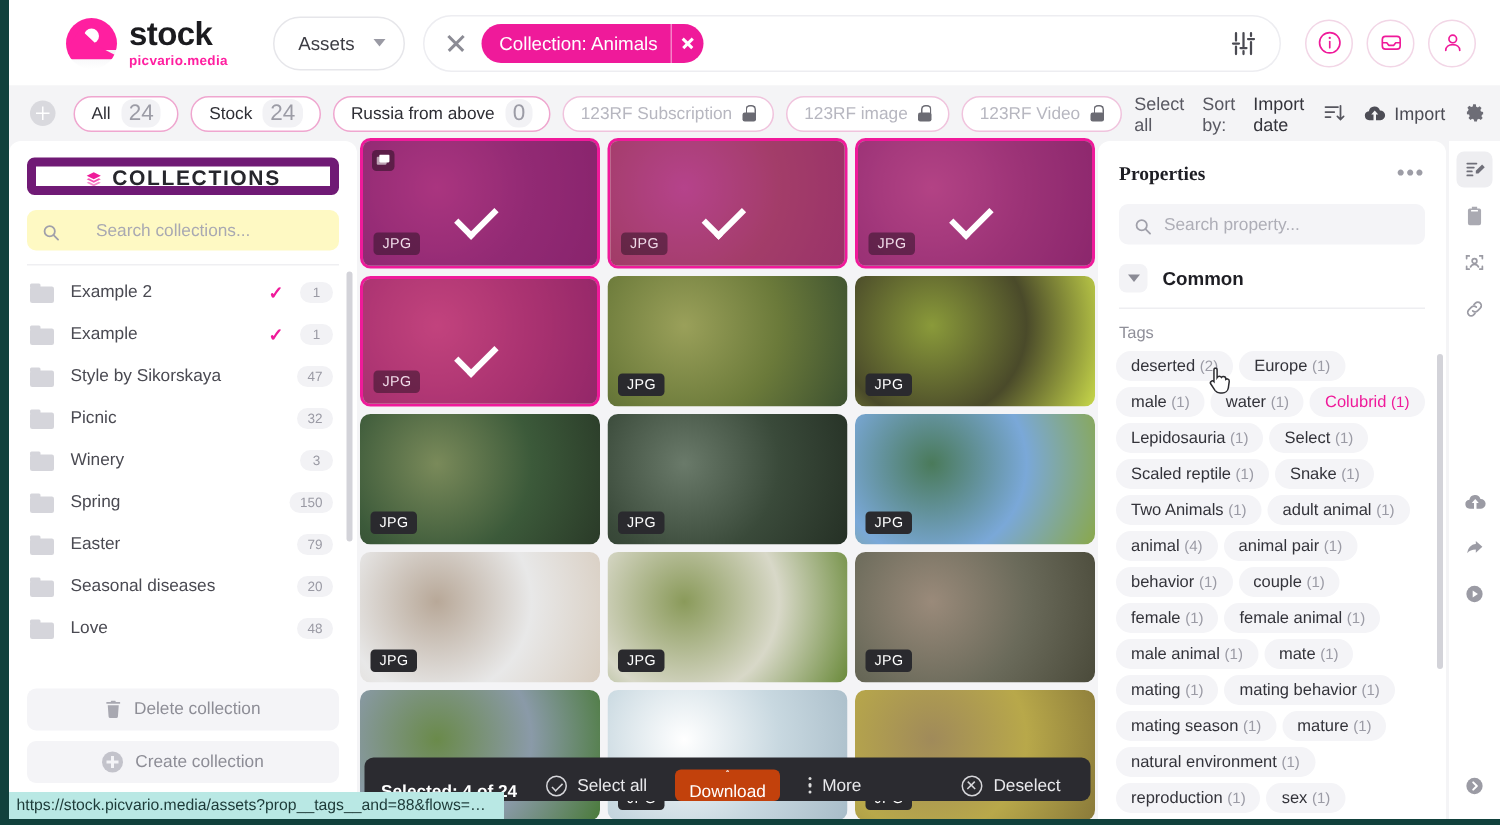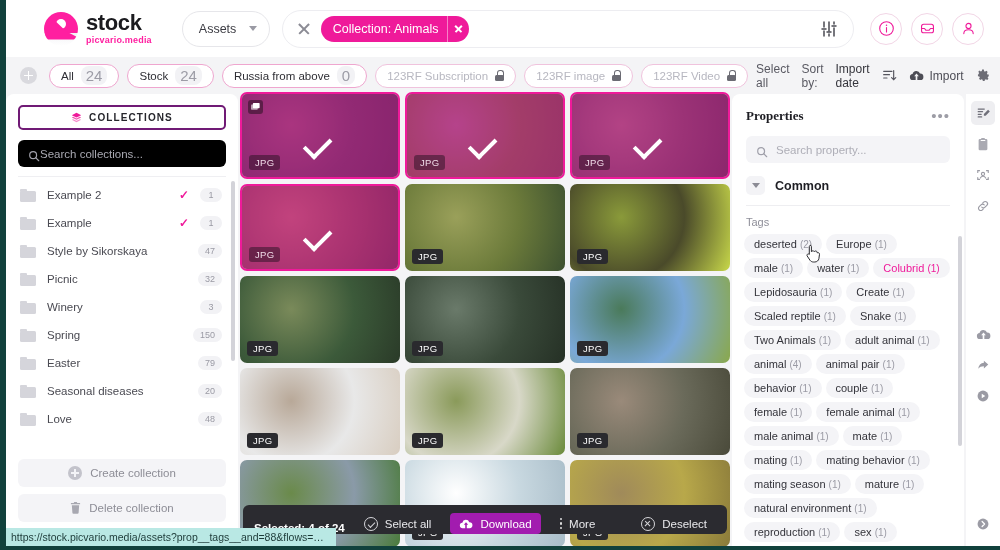--- a/index.html
+++ b/index.html
@@ -103,28 +103,28 @@
   .sort-ico{display:flex;align-items:center;cursor:pointer;color:#55555e;}
   .imp{display:flex;align-items:center;gap:6px;cursor:pointer;color:#4d4d56;}
   .gear{width:15px;height:15px;cursor:pointer;color:#6d6d76;}
 
   
   .leftpanel{
     position:absolute; left:6px; top:94px; width:232px; height:456px;
     background:#fff; border-radius:8px 8px 0 0; display:flex; flex-direction:column; overflow:hidden;
   }
   .collections-btn{
-    margin:11px 12px 0; height:25px; border:2px solid #701a75; border-radius:5px;
+    margin:11px 12px 0; height:25px; border:6px solid #701a75; border-radius:5px;
     display:flex;align-items:center;justify-content:center;gap:7px;
-    font-size:10px; font-weight:bold; letter-spacing:1.1px; color:#26262c; cursor:pointer;
+    font-size:14px; font-weight:bold; letter-spacing:1.1px; color:#26262c; cursor:pointer;
   }
   .stack-ico{width:11px;height:11px;color:#ef1a9a;}
   .search-coll{
-    margin:10px 12px 0; height:27px; background:#000000; border-radius:6px;
-    display:flex;align-items:center;gap:0;padding:0 10px; cursor:text;
+    margin:10px 12px 0; height:27px; background:#fef9c3; border-radius:6px;
+    display:flex;align-items:center;gap:24px;padding:0 10px; cursor:text;
   }
   .search-coll input{
     border:none;background:transparent;outline:none;font-size:11.5px;color:#86868f;
     font-family:"Liberation Sans",sans-serif; width:100%;
   }
   .search-coll input::placeholder{color:#a9a9b2;}
   .mag{width:12px;height:12px;color:#a0a0aa;flex:none;}
   .coll-sep{height:1px;background:#efeff2;margin:9px 12px 0;}
   .coll-list{ flex:1; position:relative; overflow:hidden; padding-top:4px;}
   .coll-item{
@@ -225,21 +225,21 @@
 
   
   .actionbar{
     position:absolute; left:243px; bottom:16px; width:484px; height:29px;
     background:#2b2b30; border-radius:6px; display:flex; align-items:flex-end; padding:0 11px; gap:10px; z-index:40;
   }
   .selinfo{font-size:11.5px;color:#fff;font-weight:bold;white-space:nowrap;}
   .abtn{
     display:flex;align-items:center;gap:7px;color:#e9e9ec;font-size:11.5px;padding:0 9px;height:21px;border-radius:4px;cursor:pointer;
   }
-  .abtn.pink{background:#a21caf;color:#fff;font-weight:normal;}
+  .abtn.pink{background:#c2410c;color:#fff;font-weight:normal;flex-direction:column;}
   .abtn.last{margin-left:auto;}
   .circ-chk{width:14px;height:14px;border-radius:50%;border:1.6px solid #d6d6da;position:relative;flex:none;}
   .circ-chk::after{content:"";position:absolute;left:3px;top:4px;width:6px;height:3px;border-left:1.6px solid #d6d6da;border-bottom:1.6px solid #d6d6da;transform:rotate(-45deg);}
   .kebab{display:flex;flex-direction:column;gap:2px;}
   .kebab i{width:2.5px;height:2.5px;border-radius:50%;background:#ddd;display:block;}
   .circ-x{width:14px;height:14px;border-radius:50%;border:1.6px solid #d6d6da;position:relative;flex:none;}
   .circ-x::before,.circ-x::after{content:"";position:absolute;left:2.2px;top:5.3px;width:7px;height:1.4px;background:#d6d6da;}
   .circ-x::before{transform:rotate(45deg);} .circ-x::after{transform:rotate(-45deg);}
 
   
@@ -437,30 +437,30 @@
             <span class="folder"></span>
             <span class="coll-name">Love</span>
             <span class="cbadge">48</span>
           </div>
         </div>
       <div class="coll-scroll"></div>
     </div>
 
     <div class="left-actions">
       <div class="act-btn">
-        <span class="plus-round2"></span>
-        <span>Create collection</span>
-      </div>
-      <div class="act-btn">
         <span class="trash">
           <svg viewBox="0 0 12 13" width="11" height="12" fill="currentColor">
             <path d="M4.6 0h2.8l.5 1H11v1.3H1V1h3.1zM2 3.4h8l-.6 8.2a1.2 1.2 0 0 1-1.2 1.1H3.8a1.2 1.2 0 0 1-1.2-1.1z"></path>
           </svg>
         </span>
         <span>Delete collection</span>
+      </div>
+      <div class="act-btn">
+        <span class="plus-round2"></span>
+        <span>Create collection</span>
       </div>
     </div>
 
     <div class="hide-panel">
       <span class="arrow-left-round">
         <svg viewBox="0 0 12 12" width="9" height="9" fill="none" stroke="#fff" stroke-width="1.6" stroke-linecap="round" stroke-linejoin="round">
           <path d="M7 3 4 6l3 3"></path>
         </svg>
       </span>
       <span>Hide panel</span>
@@ -587,21 +587,21 @@
 
     <div class="tags-lbl">Tags</div>
     <div class="tags-box">
       <div class="tags" id="tags-host">
           <span class="tag"><span>deserted</span> <span class="n">(2)</span></span>
           <span class="tag"><span>Europe</span> <span class="n">(1)</span></span>
           <span class="tag"><span>male</span> <span class="n">(1)</span></span>
           <span class="tag"><span>water</span> <span class="n">(1)</span></span>
           <span class="tag hl"><span>Colubrid</span> <span class="n">(1)</span></span>
           <span class="tag"><span>Lepidosauria</span> <span class="n">(1)</span></span>
-          <span class="tag"><span>Create</span> <span class="n">(1)</span></span>
+          <span class="tag"><span>Select</span> <span class="n">(1)</span></span>
           <span class="tag"><span>Scaled reptile</span> <span class="n">(1)</span></span>
           <span class="tag"><span>Snake</span> <span class="n">(1)</span></span>
           <span class="tag"><span>Two Animals</span> <span class="n">(1)</span></span>
           <span class="tag"><span>adult animal</span> <span class="n">(1)</span></span>
           <span class="tag"><span>animal</span> <span class="n">(4)</span></span>
           <span class="tag"><span>animal pair</span> <span class="n">(1)</span></span>
           <span class="tag"><span>behavior</span> <span class="n">(1)</span></span>
           <span class="tag"><span>couple</span> <span class="n">(1)</span></span>
           <span class="tag"><span>female</span> <span class="n">(1)</span></span>
           <span class="tag"><span>female animal</span> <span class="n">(1)</span></span>

